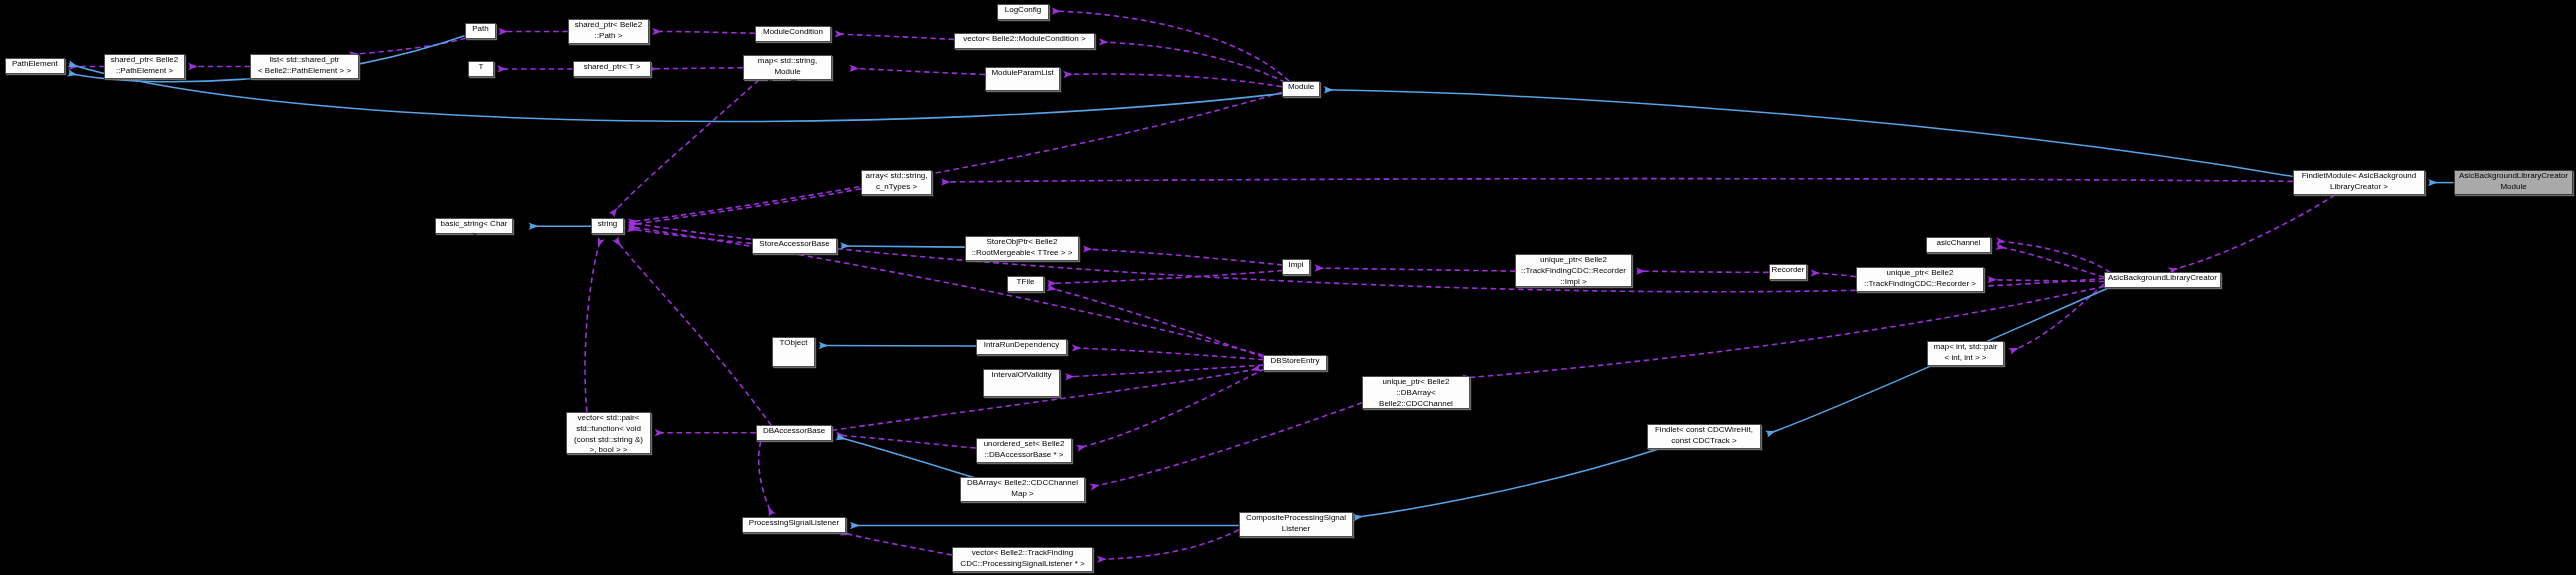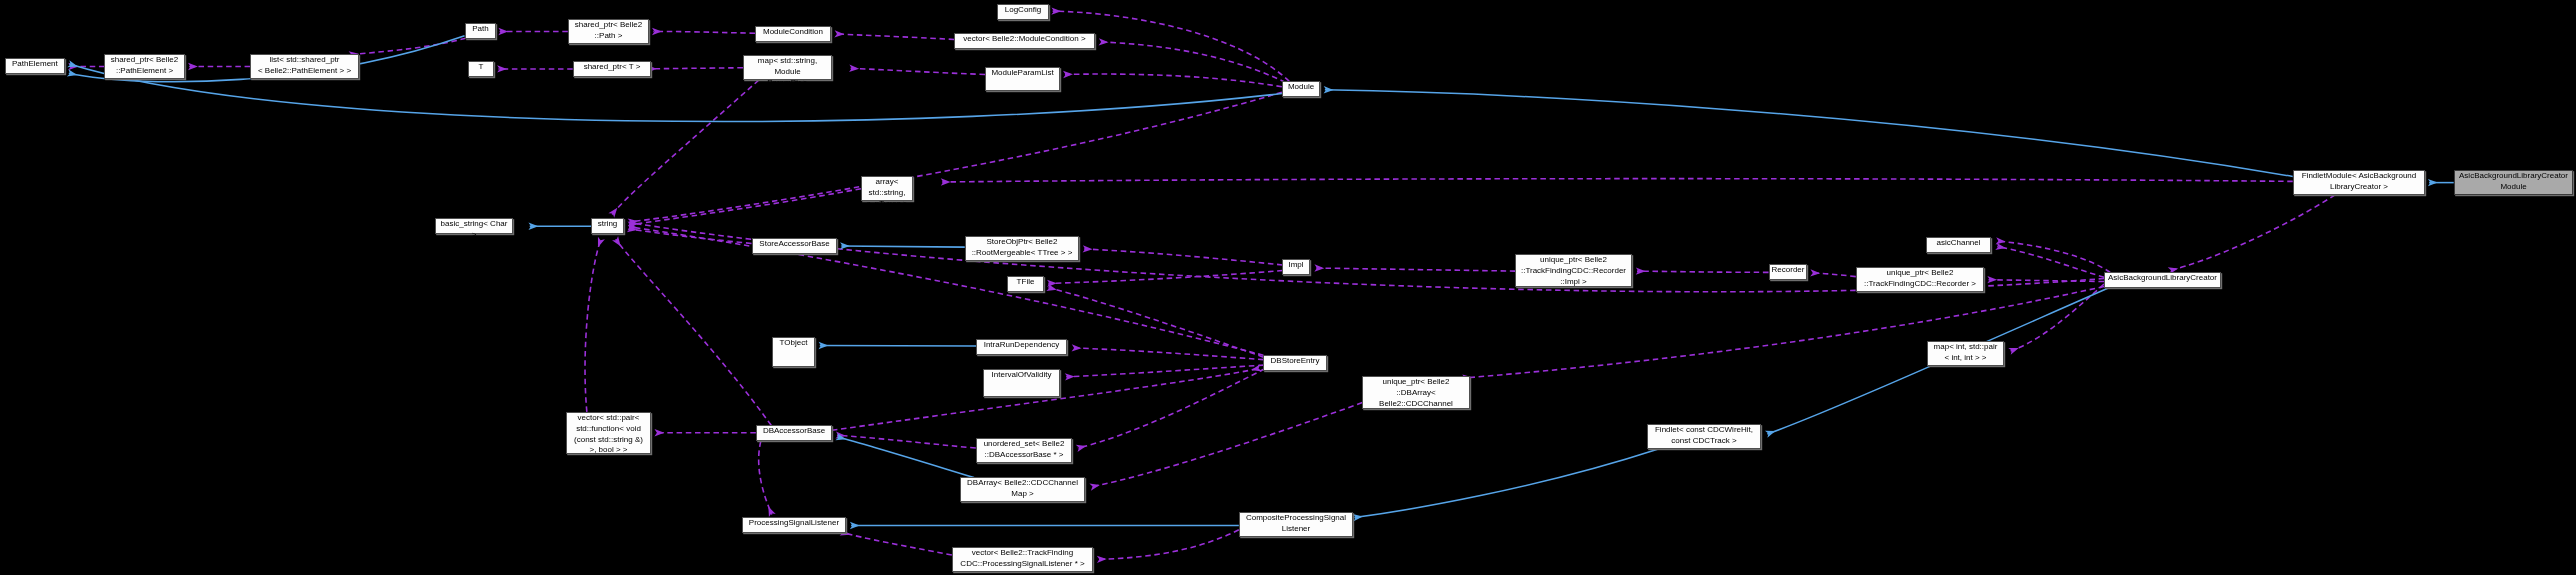--- a/index.html
+++ b/index.html
@@ -131,21 +131,21 @@
     </div>
   <div class="node" style="left:1282px;top:81px;width:38px;height:16px">
       <span>Module</span>
     </div>
   <div class="node" style="left:435px;top:218px;width:78px;height:16px">
       <span>basic_string&lt; Char &gt;</span>
     </div>
   <div class="node" style="left:591px;top:218px;width:33px;height:16px">
       <span>string</span>
     </div>
-  <div class="node" style="left:861px;top:176px;width:52px;height:24.6px">
+  <div class="node" style="left:861px;top:170px;width:71px;height:24.6px">
       <span>array&lt; std::string,
 c_nTypes &gt;</span>
     </div>
   <div class="node" style="left:752px;top:238px;width:85px;height:16px">
       <span>StoreAccessorBase</span>
     </div>
   <div class="node" style="left:965px;top:236px;width:114px;height:24.6px">
       <span>StoreObjPtr&lt; Belle2
 ::RootMergeable&lt; TTree &gt; &gt;</span>
     </div>

